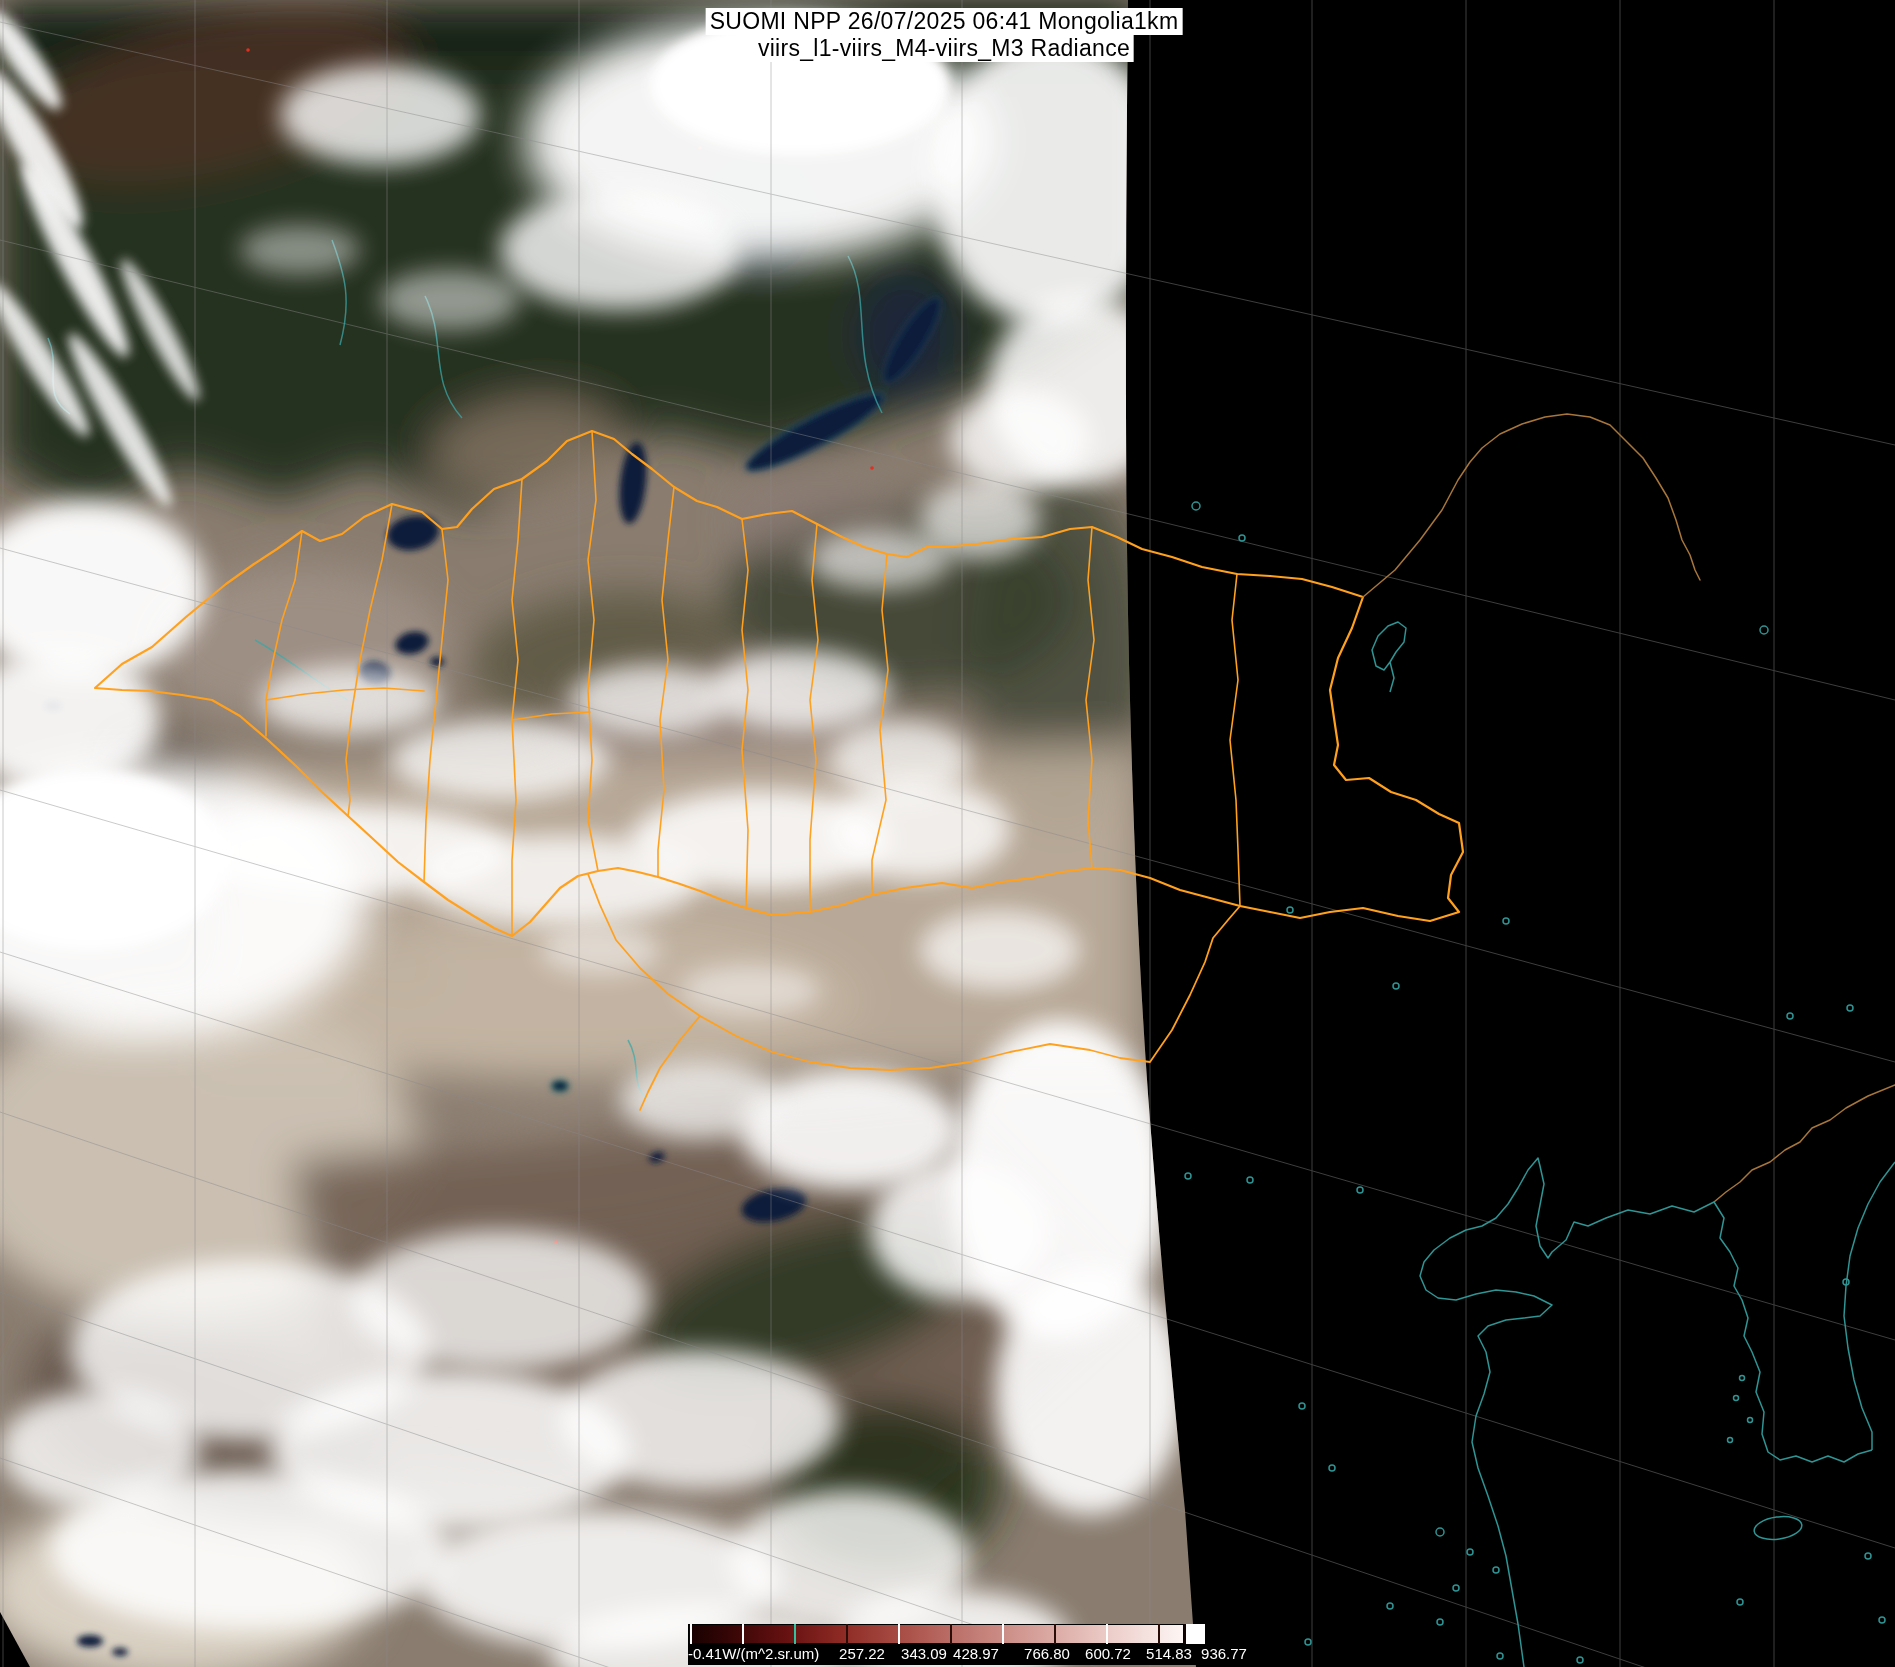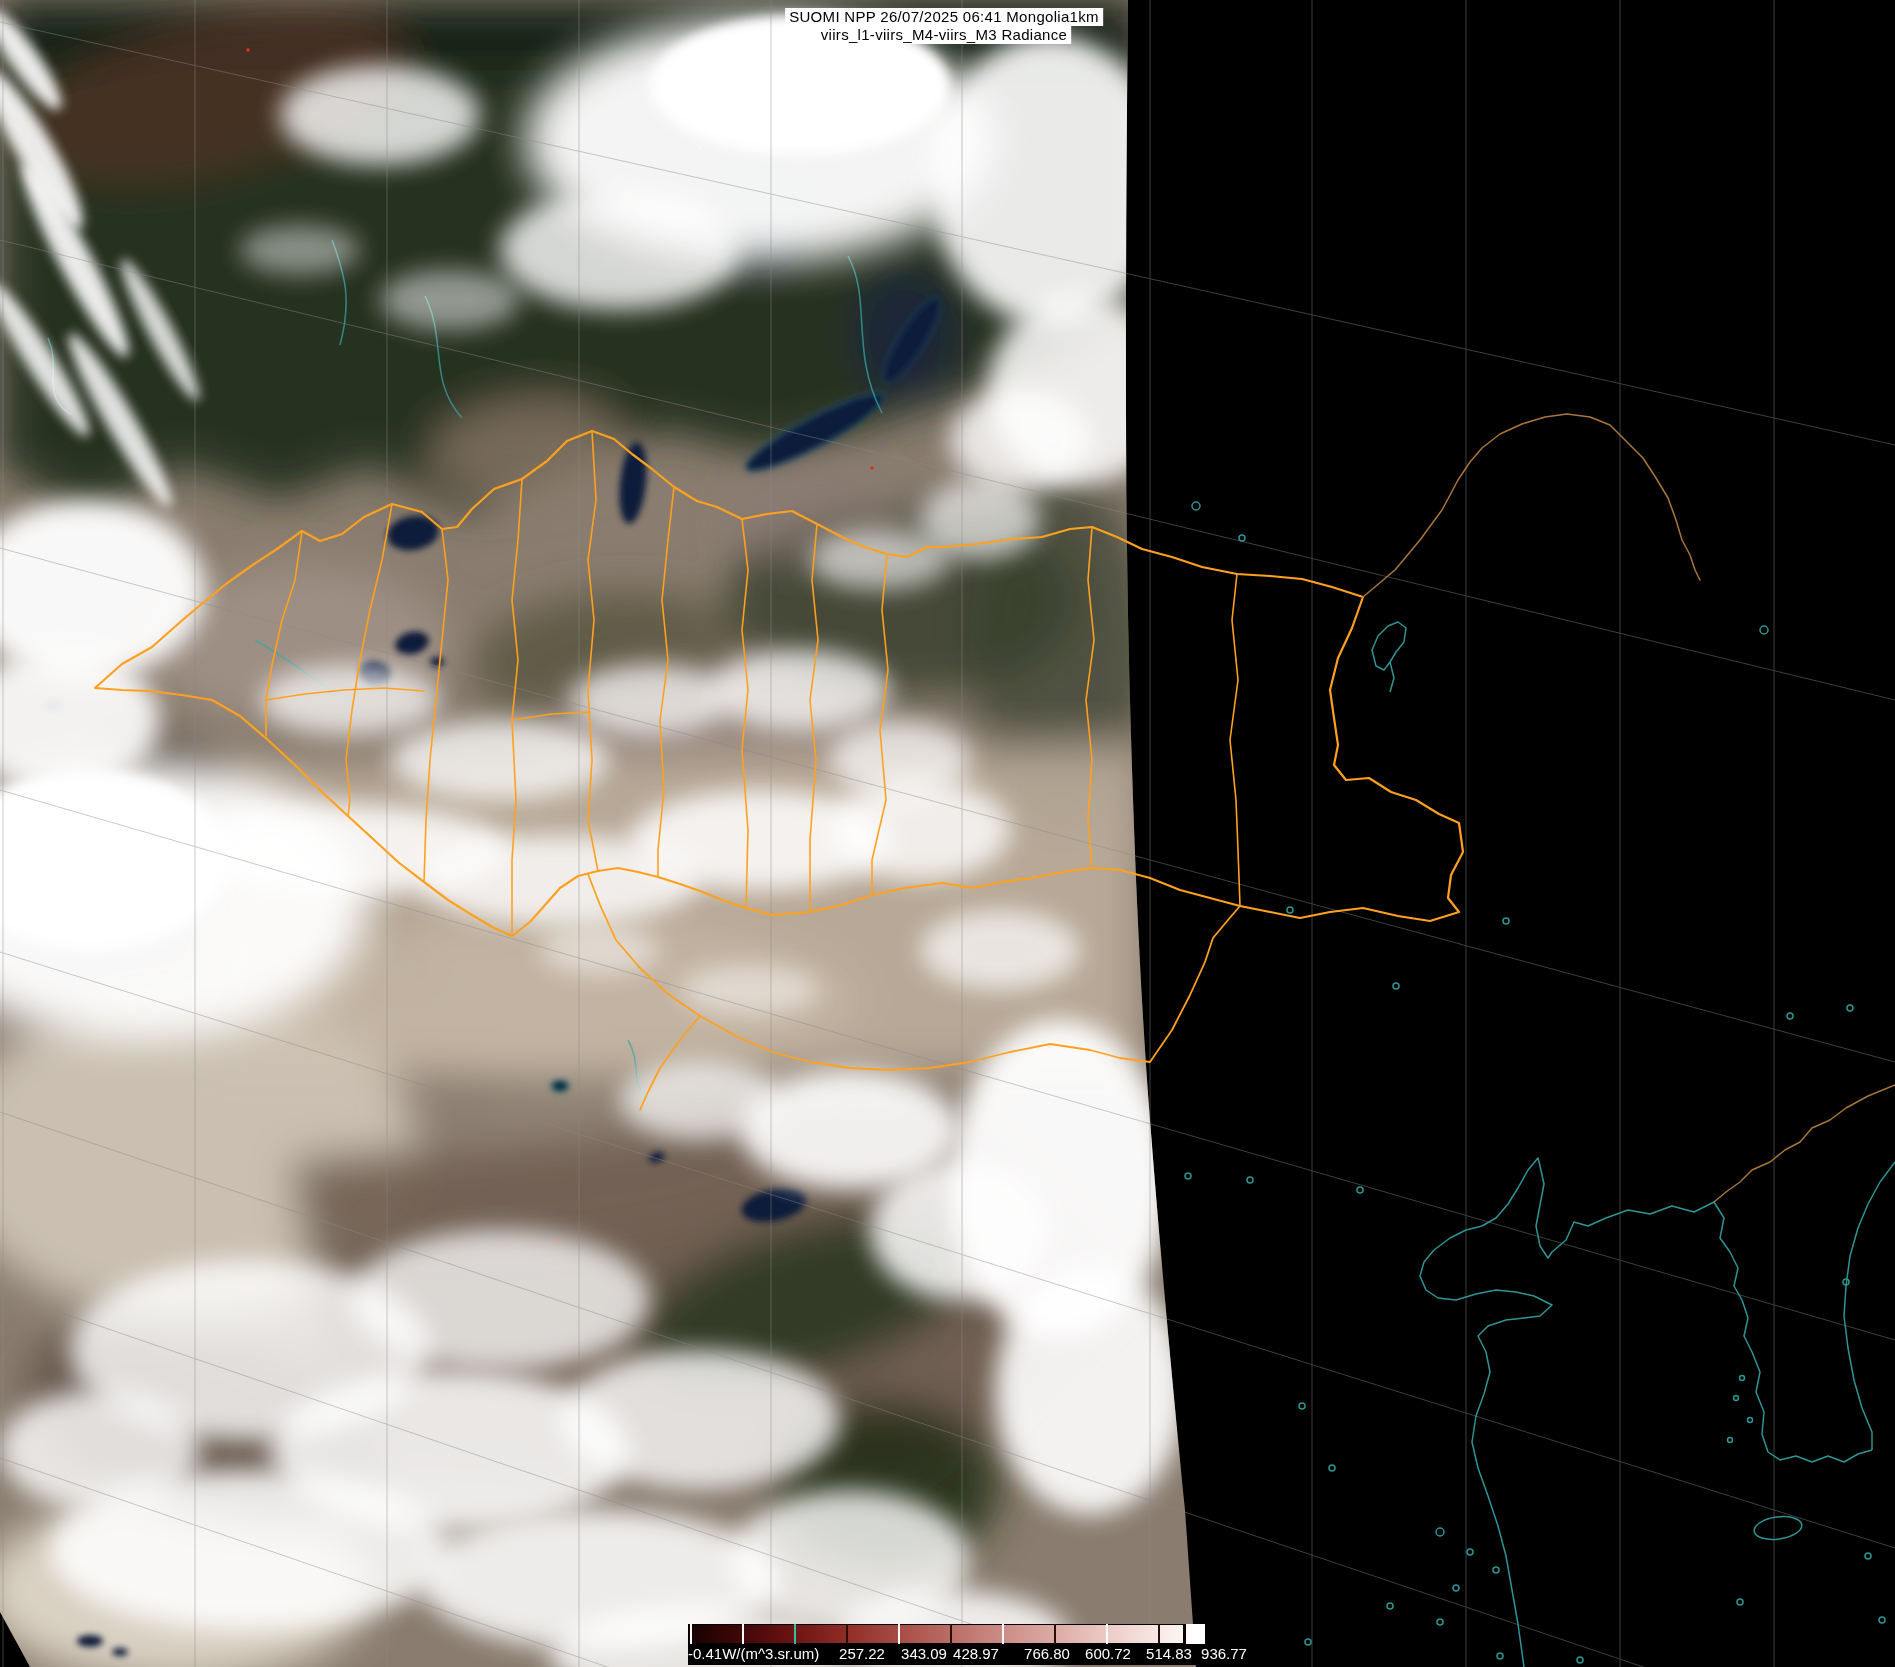--- a/index.html
+++ b/index.html
@@ -25,21 +25,21 @@
   
   #title{
     position:absolute;left:944px;top:8px;transform:translateX(-50%);
     text-align:center;z-index:5;line-height:1.12;white-space:nowrap;
   }
   #title .tline{
     display:block;
   }
   #title .tline span{
     display:inline-block;background:var(--title-bg);color:var(--title-fg);
-    font-size:15px;letter-spacing:.3px;padding:1px 4px 0 4px;
+    font-size:23px;letter-spacing:.3px;padding:1px 4px 0 4px;
   }
   
   #colorbar{position:absolute;left:688px;top:1624px;width:517px;z-index:6;}
   #cbar-body{position:relative;width:517px;height:20px;background:#000;}
   #cbar-grad{
     position:absolute;left:1px;top:1px;width:494px;height:18px;
     background:linear-gradient(to right,
       #170101 0%, #3a0606 9%, #641010 19%, #8e2a24 31%,
       #aa5149 44%, #c27d76 58%, #d9a59f 72%, #ecccc8 85%, #fdf6f4 100%);
   }
@@ -333,21 +333,21 @@
     <div class="cbar-tick dark" style="left:158px"></div>
     <div class="cbar-tick" style="left:210px"></div>
     <div class="cbar-tick dark" style="left:262px"></div>
     <div class="cbar-tick" style="left:314px"></div>
     <div class="cbar-tick dark" style="left:366px"></div>
     <div class="cbar-tick" style="left:418px"></div>
     <div class="cbar-tick dark" style="left:470px"></div>
     <div id="cbar-cap"></div>
   </div>
   <div id="cbar-labels">
-    <span style="left:0">-0.41W/(m^3.sr.um)</span>
+    <span style="left:0">-0.41W/(m^2.sr.um)</span>
     <span class="num" style="left:158px">257.22</span>
     <span class="num" style="left:220px">343.09</span>
     <span class="num" style="left:272px">428.97</span>
     <span class="num" style="left:343px">766.80</span>
     <span class="num" style="left:404px">600.72</span>
     <span class="num" style="left:465px">514.83</span>
     <span class="num" style="left:520px">936.77</span>
   </div>
 </div>
 

